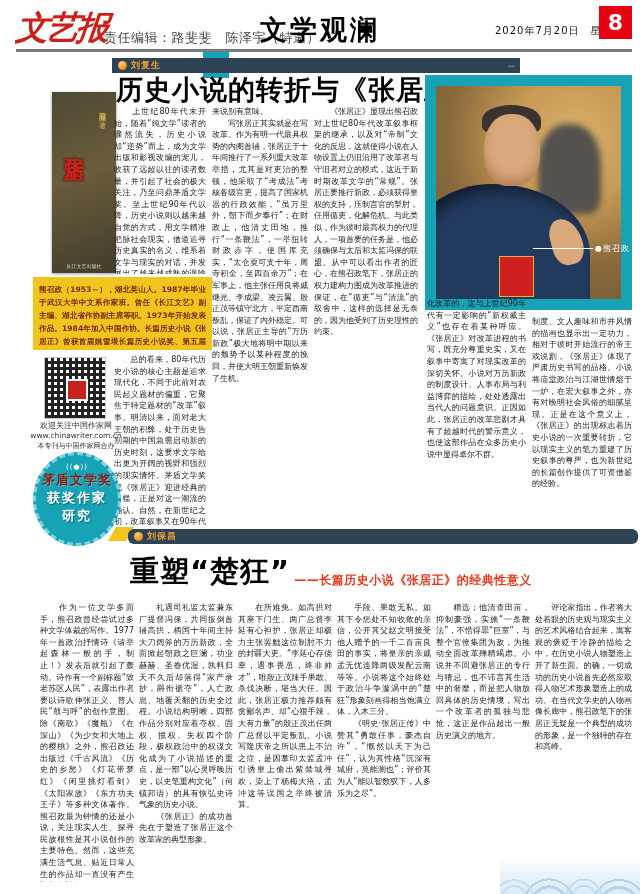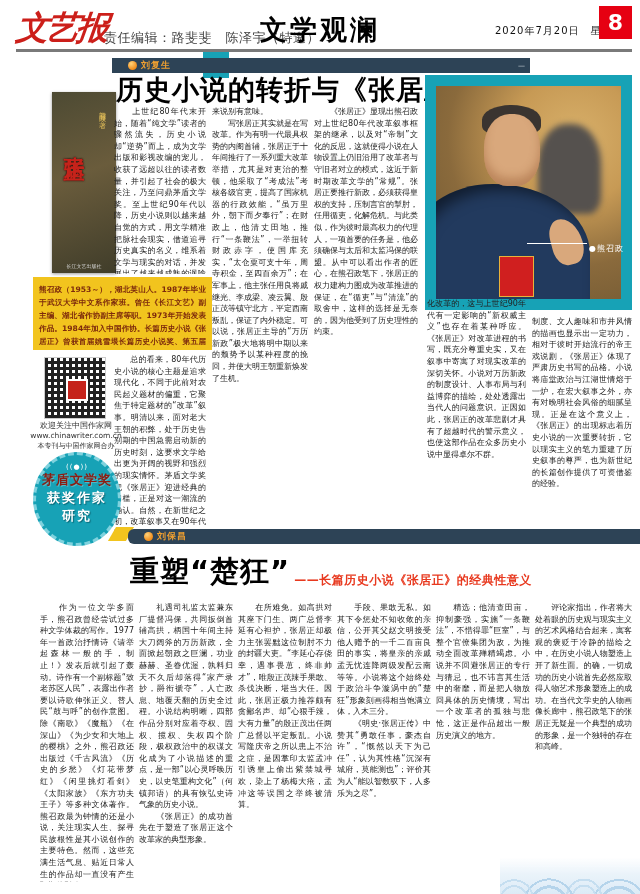--- a/index.html
+++ b/index.html
@@ -12,21 +12,21 @@
             letter-spacing:-3px;transform:skewX(-6deg);}
   .editors{left:104px;top:29px;font-size:13px;color:#444;letter-spacing:.5px;}
   .section-title{left:0;top:12px;width:640px;text-align:center;font-size:27px;
                  font-weight:bold;letter-spacing:3px;color:#000;}
   .date{left:495px;top:24px;font-size:10px;color:#111;letter-spacing:1px;}
   .pagenum{left:599px;top:6px;width:33px;height:33px;background:#e60012;color:#fff;
            font-size:22px;font-weight:bold;text-align:center;line-height:33px;}
   .head-rule{left:16px;top:49px;width:616px;height:3px;background:#7a7a7a;}
   .teal-square{left:203px;top:52px;width:26px;height:26px;background:#17a2b6;}
   
-  .bar{background:#2d4356;height:15px;display:flex;align-items:center;padding-left:16px;}
+  .bar{background:#2d4356;height:15px;display:flex;align-items:center;padding-left:6px;}
   .bar1{left:112px;top:58px;width:402px;}
   .bar2{left:128px;top:529px;width:504px;border-radius:6px;}
   .a-dot{width:9px;height:9px;border-radius:50%;
          background:radial-gradient(circle at 35% 30%,#ffd27a,#f08c1a 70%);margin-right:4px;}
   .a-name{color:#f0a030;font-size:9px;font-weight:bold;letter-spacing:1px;}
   .bar-tick{margin-left:auto;margin-right:5px;color:#cfd8de;font-size:7px;}
   
   .title1{left:116px;top:72px;width:400px;font-size:27px;font-weight:bold;color:#000;
           letter-spacing:1px;}
   .title2-row{left:130px;top:552px;width:502px;display:flex;align-items:flex-end;}
@@ -73,22 +73,22 @@
   .ph-body{position:absolute;left:-12%;top:46%;width:95%;height:60%;background:#223a5e;
            border-radius:45% 55% 0 0;box-shadow:inset 8px 6px 14px rgba(0,0,0,.5);}
   .ph-face{position:absolute;left:26%;top:13%;width:30%;height:34%;background:#d9a87c;
            border-radius:46% 46% 42% 42%;box-shadow:inset 0 -8px 10px rgba(150,90,50,.45);}
   .ph-hair{position:absolute;left:25%;top:9%;width:32%;height:14%;background:#3a3430;
            border-radius:50% 50% 30% 30%;}
   .ph-hand{position:absolute;left:62%;top:62%;width:17%;height:22%;background:#d9a87c;
            border-radius:40% 60% 40% 40%;transform:rotate(-15deg);}
   .ph-badge{position:absolute;left:34%;top:80%;width:18%;height:18%;background:#d01f1f;
             border:1px solid #e8b23a;}
-  .ph-caption{position:absolute;right:8px;top:168px;color:#fff;font-size:8px;
-              letter-spacing:1px;display:flex;align-items:flex-start;}
+  .ph-caption{position:absolute;right:2px;top:168px;color:#fff;font-size:8px;
+              letter-spacing:1px;display:flex;align-items:center;}
   .ph-line{display:inline-block;width:60px;height:1px;background:#fff;margin-right:2px;}
   
   .qr{left:44px;top:357px;width:60px;height:60px;background:#fff;border:1px solid #ccc;
       background-image:
         repeating-linear-gradient(0deg,#222 0 3px,transparent 3px 6px),
         repeating-linear-gradient(90deg,#222 0 3px,#fff 3px 6px);}
   .qr-center{position:absolute;left:21px;top:21px;width:18px;height:18px;background:#c5231b;
              border:2px solid #fff;color:#fff;font-size:5px;text-align:center;line-height:18px;}
   .qr-cap{left:24px;width:104px;text-align:center;color:#333;}
   .qrc1{top:420px;font-size:8px;font-weight:normal;}

